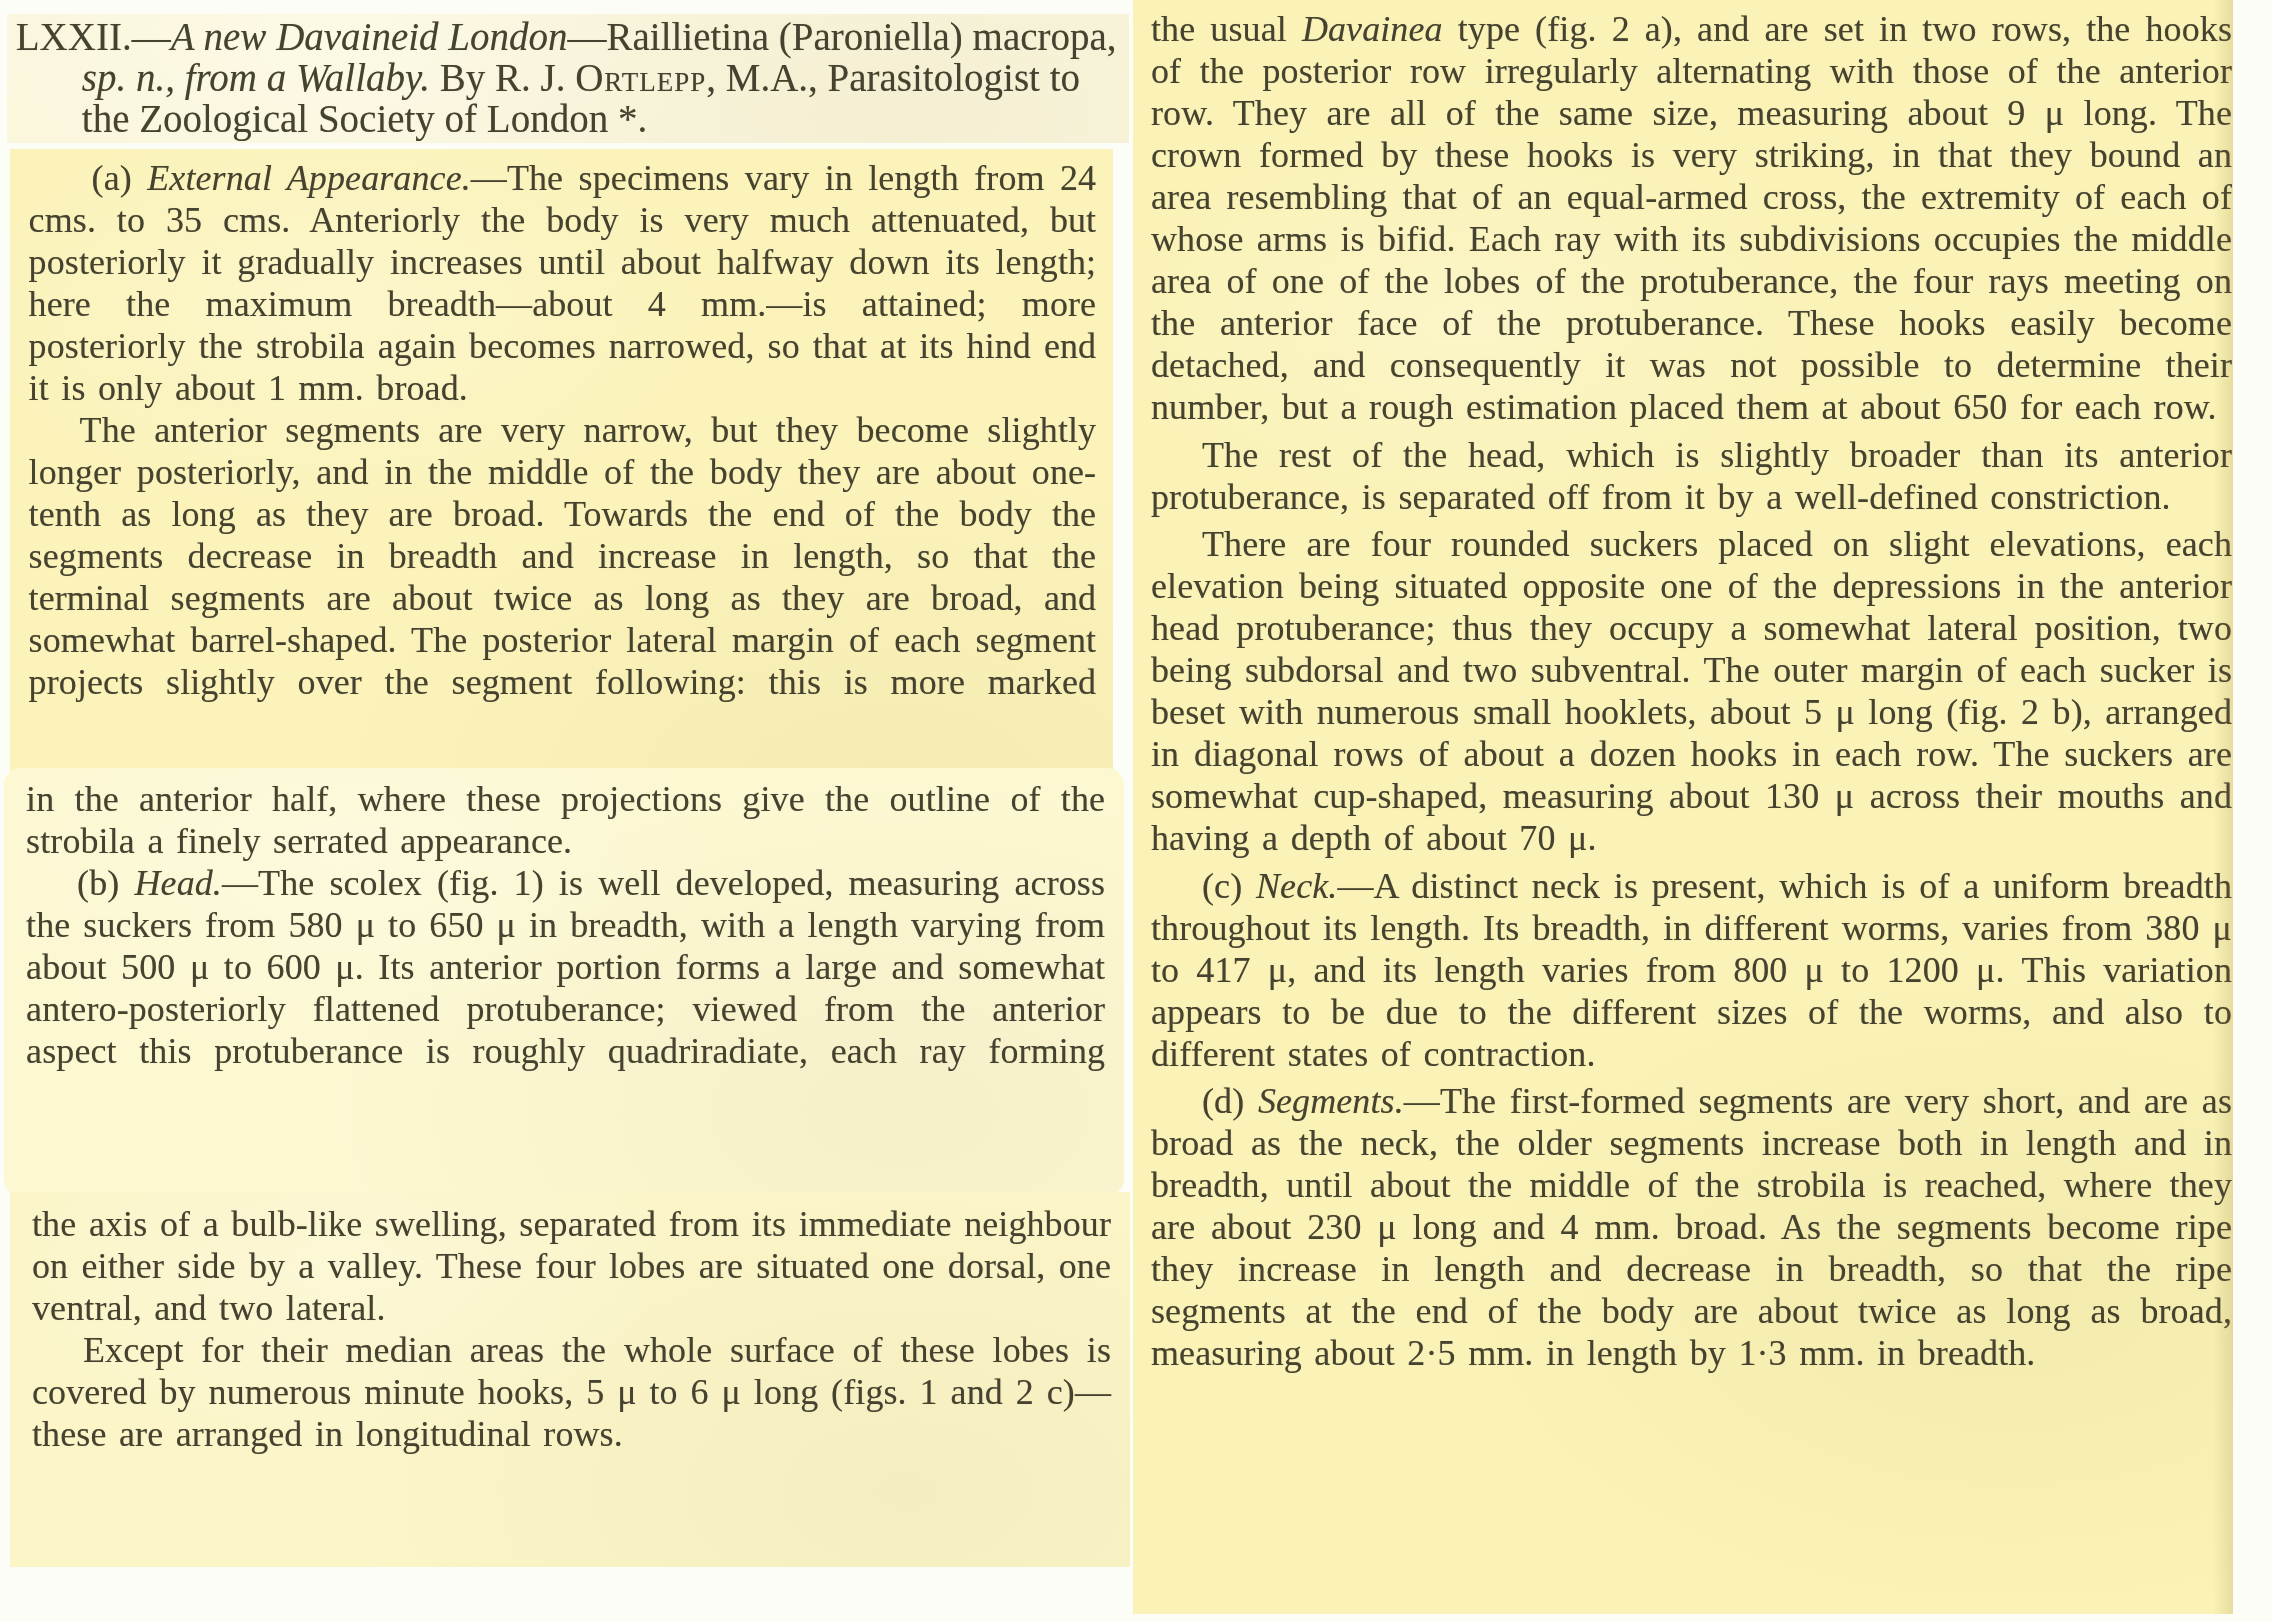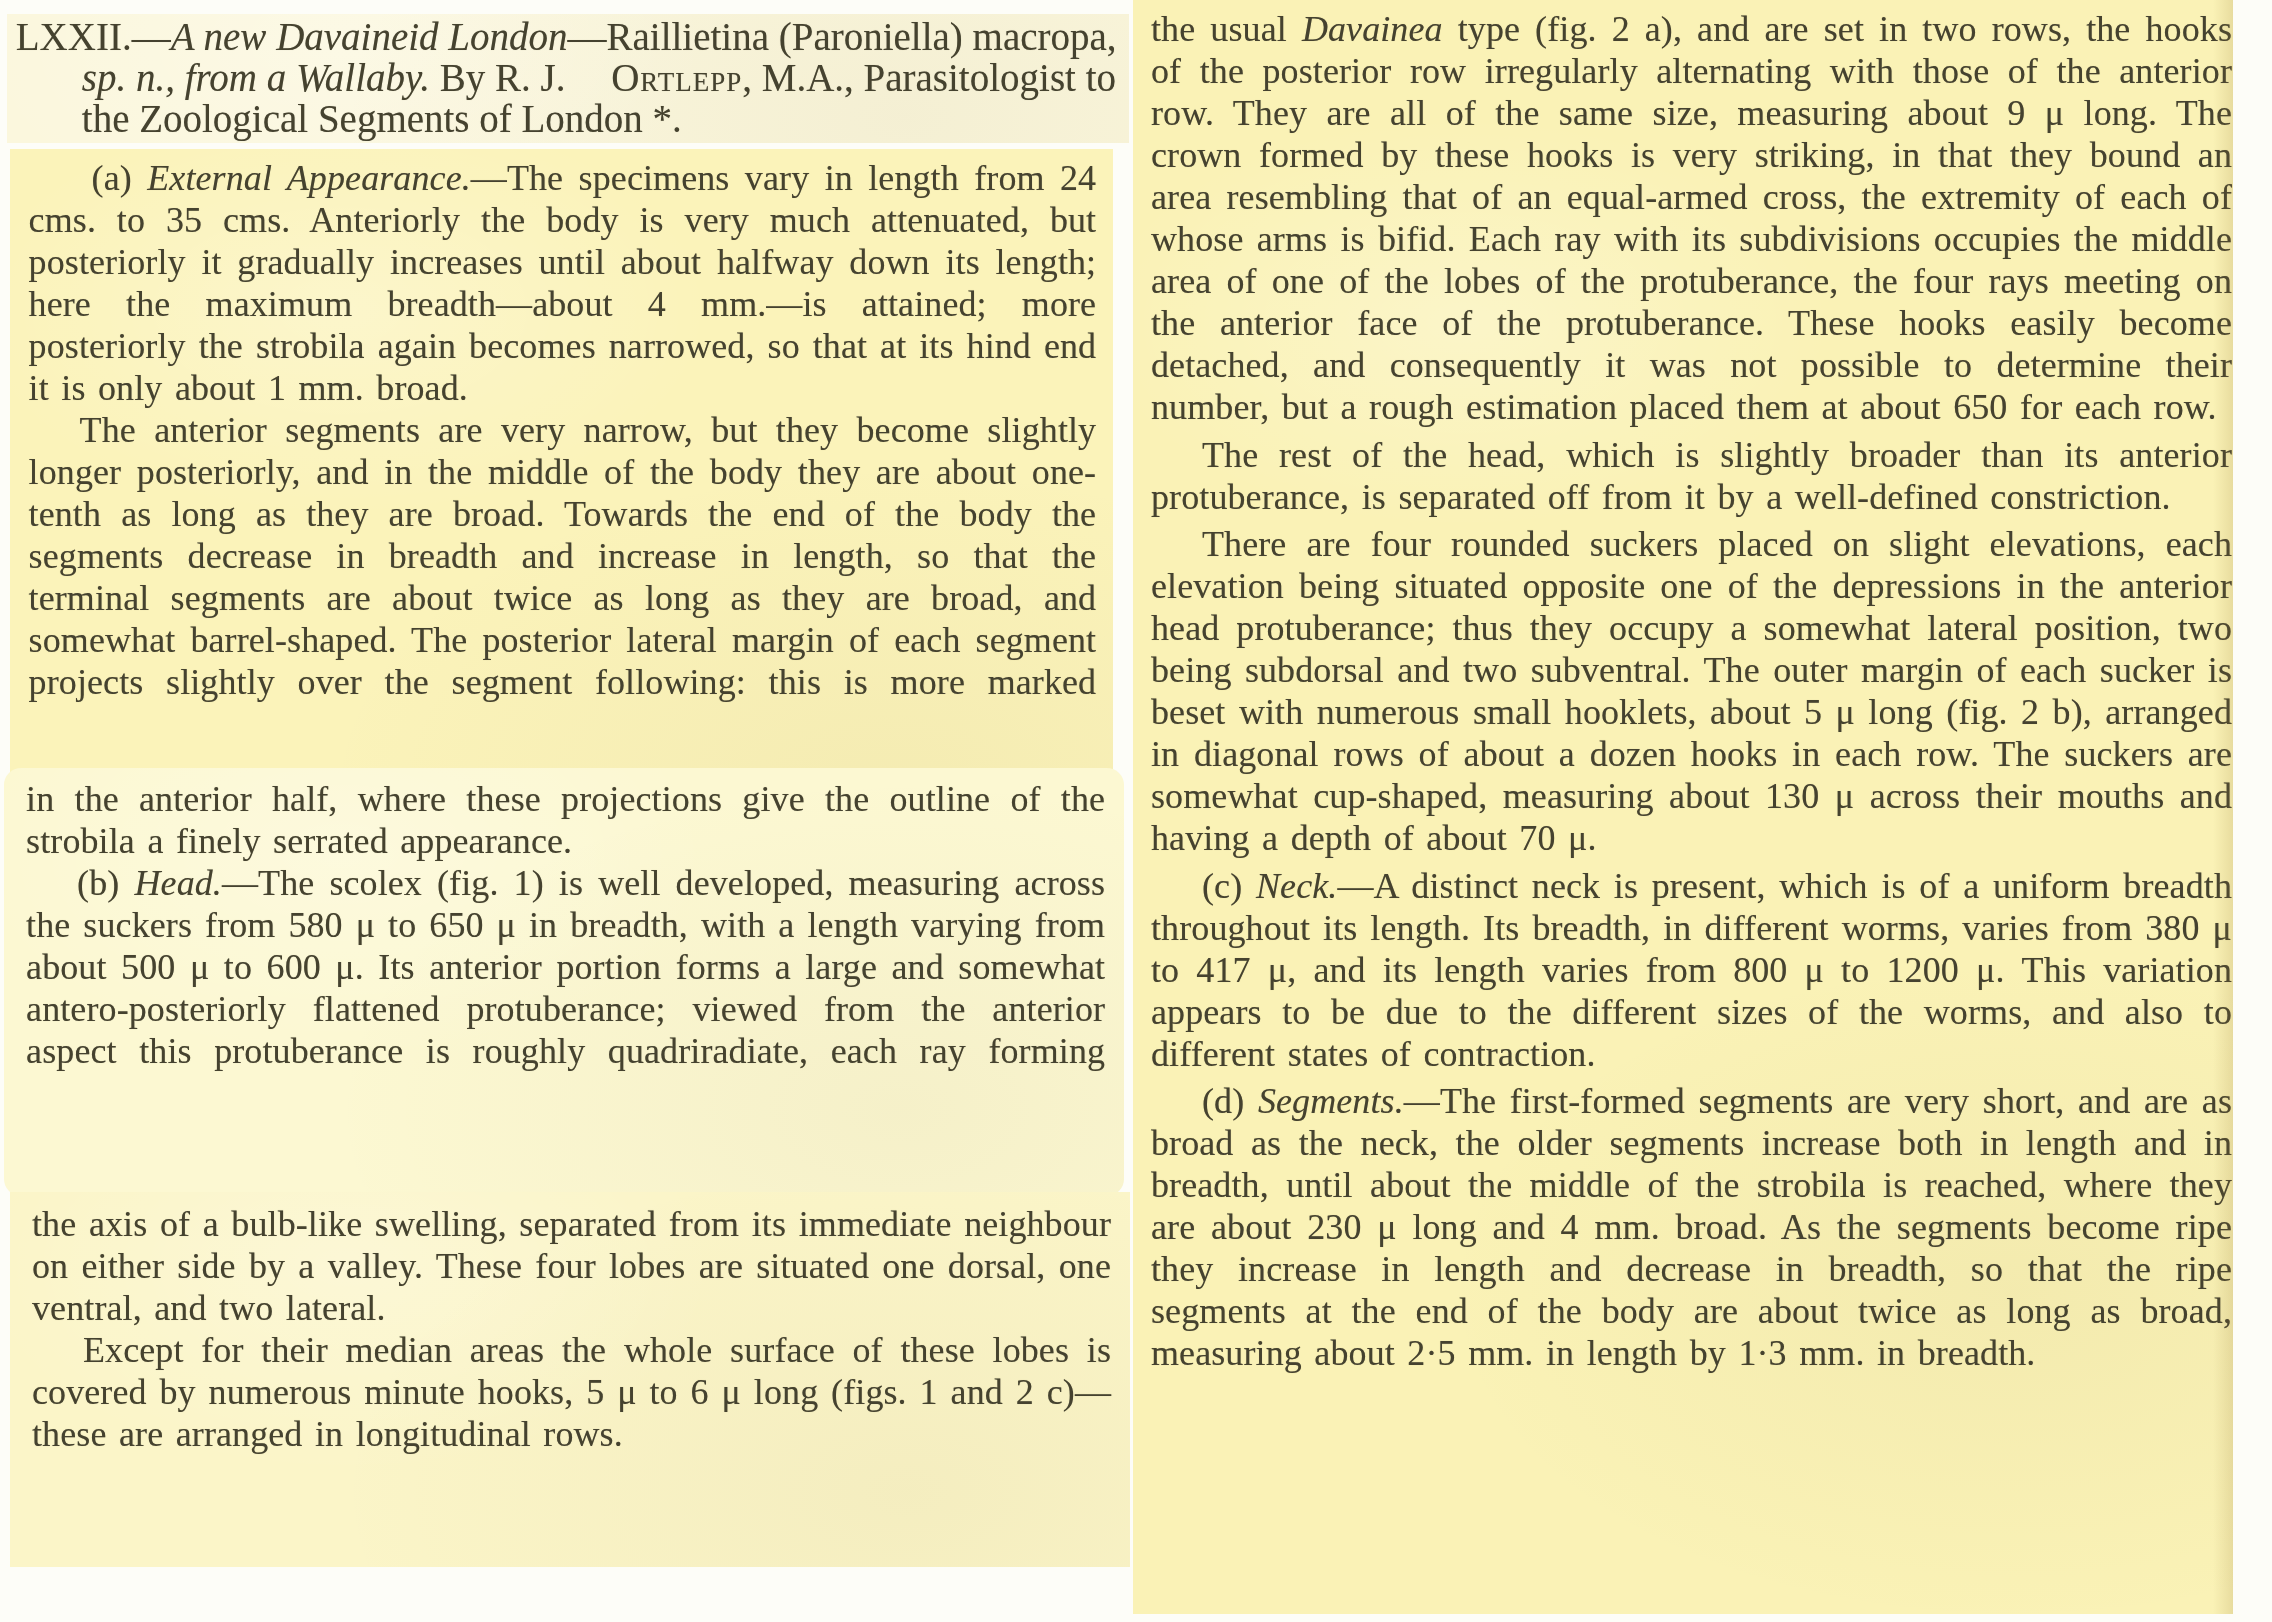--- a/index.html
+++ b/index.html
@@ -64,29 +64,29 @@
     line-height:42px;
     text-align:justify;
     word-spacing:3.4px;
     letter-spacing:0.1px;
   }
   .para + .para{margin-top:0;}
   .indent{text-indent:51px;}
   .indent-lg{text-indent:63px;}
   .cont-just{text-align-last:justify;}
   .it{font-style:italic;}
-  .sc{font-variant:small-caps;letter-spacing:1px;margin-left:36px;}
+  .sc{font-variant:small-caps;letter-spacing:1px;}
 </style>
 </head>
 <body>
 
 <div class="page">
 
   <section class="blk title-block">
-    <p class="title-text" style="margin:0;"><span>LXXII.—</span><span class="it">A new Davaineid London</span><span>—Raillietina (Paroniella) macropa, </span><span class="it">sp. n., from a Wallaby.</span><span> By R. J. </span><span class="sc">Ortlepp</span><span>, M.A., Parasitologist to the Zoological Segments of London *.</span></p>
+    <p class="title-text" style="margin:0;"><span>LXXII.—</span><span class="it">A new Davaineid London</span><span>—Raillietina (Paroniella) macropa, </span><span class="it">sp. n., from a Wallaby.</span><span> By R. J. </span><span class="sc">Ortlepp</span><span>, M.A., Parasitologist to the Zoological Society of London *.</span></p>
   </section>
 
   <section class="blk block-a">
     <p class="para indent-lg"><span>(a) </span><span class="it">External Appearance.</span><span>—The specimens vary in length from 24 cms. to 35 cms. Anteriorly the body is very much attenuated, but posteriorly it gradually increases until about halfway down its length; here the maximum breadth—about 4 mm.—is attained; more posteriorly the strobila again becomes narrowed, so that at its hind end it is only about 1 mm. broad.</span></p>
     <p class="para indent cont-just">The anterior segments are very narrow, but they become slightly longer posteriorly, and in the middle of the body they are about one-tenth as long as they are broad. Towards the end of the body the segments decrease in breadth and increase in length, so that the terminal segments are about twice as long as they are broad, and somewhat barrel-shaped. The posterior lateral margin of each segment projects slightly over the segment following: this is more marked</p>
   </section>
 
   <section class="blk block-b">
     <p class="para">in the anterior half, where these projections give the outline of the strobila a finely serrated appearance.</p>
     <p class="para indent cont-just"><span>(b) </span><span class="it">Head.</span><span>—The scolex (fig. 1) is well developed, measuring across the suckers from 580 μ to 650 μ in breadth, with a length varying from about 500 μ to 600 μ. Its anterior portion forms a large and somewhat antero-posteriorly flattened protuberance; viewed from the anterior aspect this protuberance is roughly quadriradiate, each ray forming</span></p>

